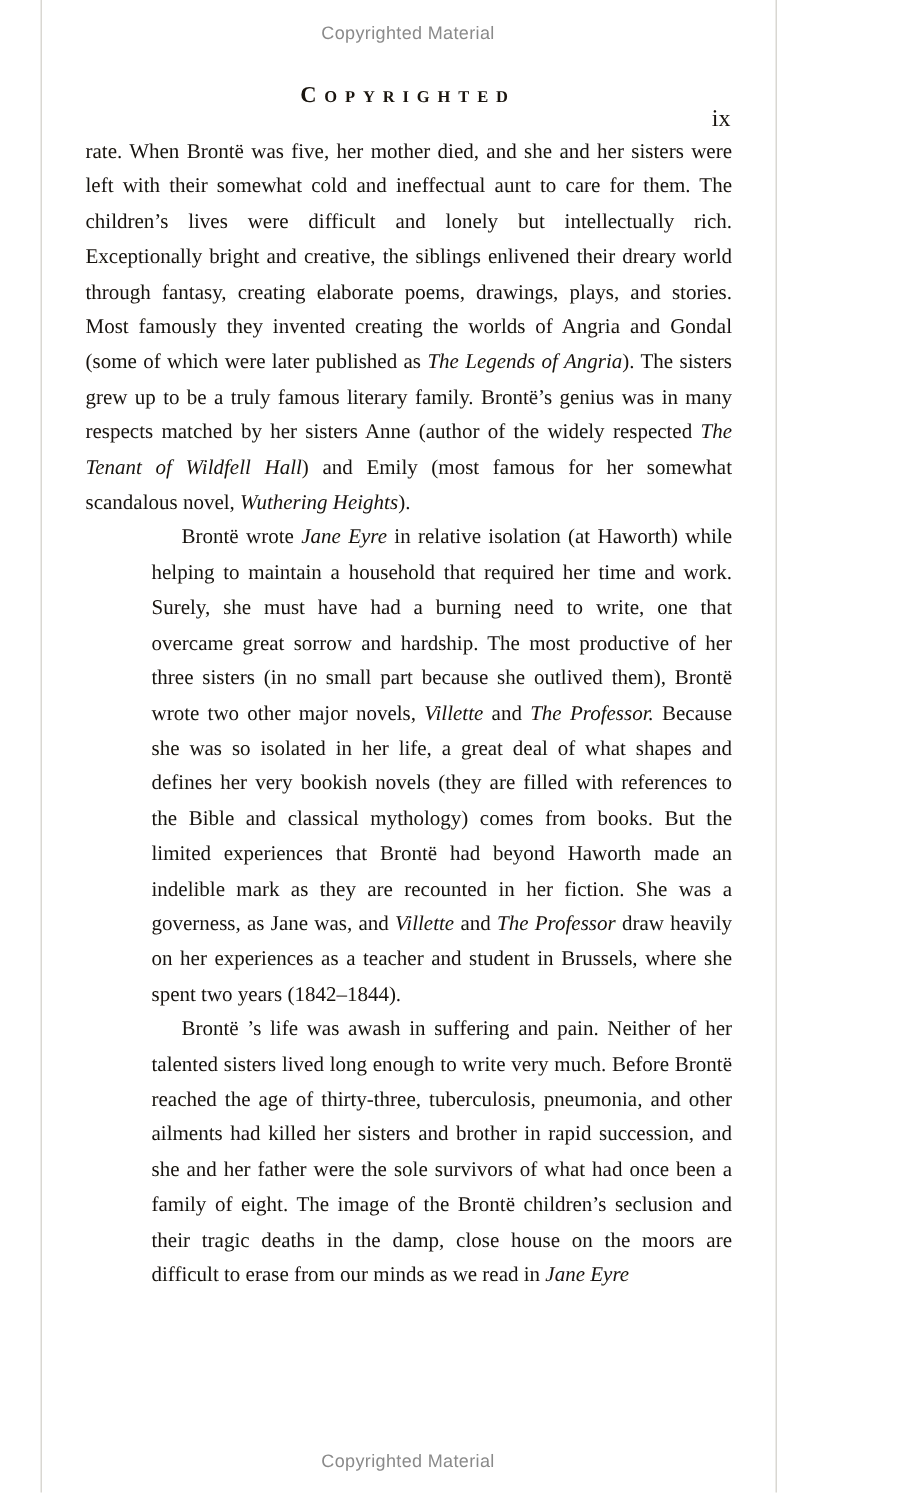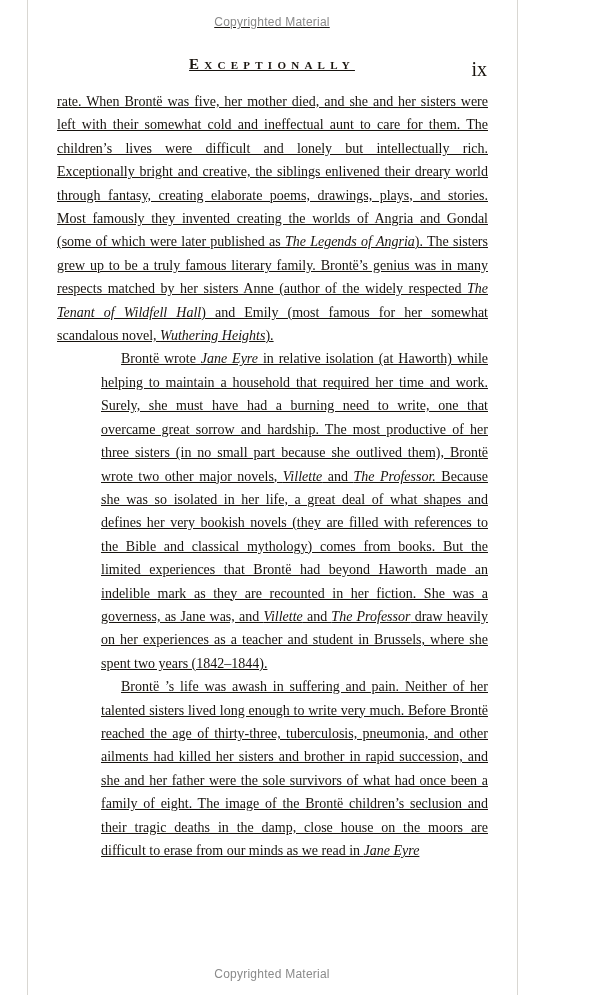--- a/index.html
+++ b/index.html
@@ -12,21 +12,20 @@
     height: 995px;
     font-family: "Liberation Serif", serif;
     color: #17130e;
     overflow: hidden;
   }
   .page {
     position: relative;
     width: 544px;
     height: 995px;
     background: #ffffff;
-    text-decoration: underline;
   }
   
   .edge {
     position: absolute;
     top: 0;
     bottom: 0;
     width: 1px;
     background: #d9d7d2;
   }
   .edge-left  { left: 27px; }
@@ -57,22 +56,22 @@
   .header-title {
     font-variant: small-caps;
     font-weight: 700;
     font-size: 15px;
     letter-spacing: 0.35em;
     color: #1a150f;
   }
   .page-number {
     position: absolute;
     right: 57px;
-    top: 3px;
-    font-size: 20px;
+    top: 16px;
+    font-size: 16px;
     color: #1a150f;
   }
 
   .body-text {
     margin-top: 13px;
     padding: 0 56px 0 57px;
     font-size: 14px;
     line-height: 23.4px;
     text-align: justify;
     hyphens: auto;
@@ -92,21 +91,21 @@
 </head>
 <body>
 
 <div class="page">
   <div class="edge edge-left"></div>
   <div class="edge edge-right"></div>
 
   <div class="copyright top">Copyrighted Material</div>
 
   <div class="header">
-    <span class="header-title">Exceptionally</span>
+    <span class="header-title">Copyrighted</span>
     <span class="page-number">ix</span>
   </div>
 
   <div class="body-text">
       <p class=""><span>rate. When Brontë was five, her mother died, and she and her sisters were left with their somewhat cold and ineffectual aunt to care for them. The children’s lives were difficult and lonely but intellectually rich. Exceptionally bright and creative, the siblings enlivened their dreary world through fantasy, creating elaborate poems, drawings, plays, and stories. Most famously they invented creating the worlds of Angria and Gondal (some of which were later published as </span><em>The Legends of Angria</em><span>). The sisters grew up to be a truly famous literary family. Brontë’s genius was in many respects matched by her sisters Anne (author of the widely respected </span><em>The Tenant of Wildfell Hall</em><span>) and Emily (most famous for her somewhat scandalous novel, </span><em>Wuthering Heights</em><span>).</span></p>
       <p class="indent"><span>Brontë wrote </span><em>Jane Eyre</em><span> in relative isolation (at Haworth) while helping to maintain a household that required her time and work. Surely, she must have had a burning need to write, one that overcame great sorrow and hardship. The most productive of her three sisters (in no small part because she outlived them), Brontë wrote two other major novels, </span><em>Villette</em><span> and </span><em>The Professor.</em><span> Because she was so isolated in her life, a great deal of what shapes and defines her very bookish novels (they are filled with references to the Bible and classical mythology) comes from books. But the limited experiences that Brontë had beyond Haworth made an indelible mark as they are recounted in her fiction. She was a governess, as Jane was, and </span><em>Villette</em><span> and </span><em>The Professor</em><span> draw heavily on her experiences as a teacher and student in Brussels, where she spent two years (1842–1844).</span></p>
       <p class="indent"><span>Brontë ’s life was awash in suffering and pain. Neither of her talented sisters lived long enough to write very much. Before Brontë reached the age of thirty-three, tuberculosis, pneumonia, and other ailments had killed her sisters and brother in rapid succession, and she and her father were the sole survivors of what had once been a family of eight. The image of the Brontë children’s seclusion and their tragic deaths in the damp, close house on the moors are difficult to erase from our minds as we read in </span><em>Jane Eyre</em></p>
     </div>
 
   <div class="copyright bottom">Copyrighted Material</div>

